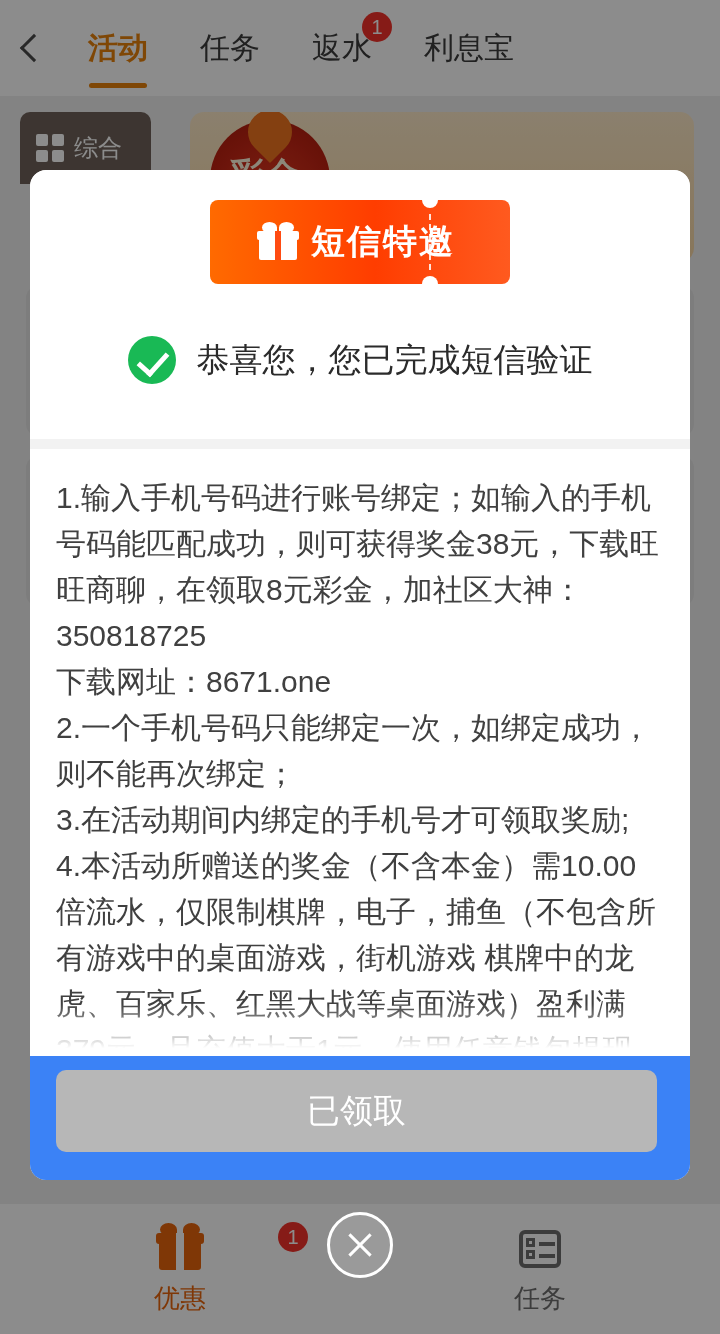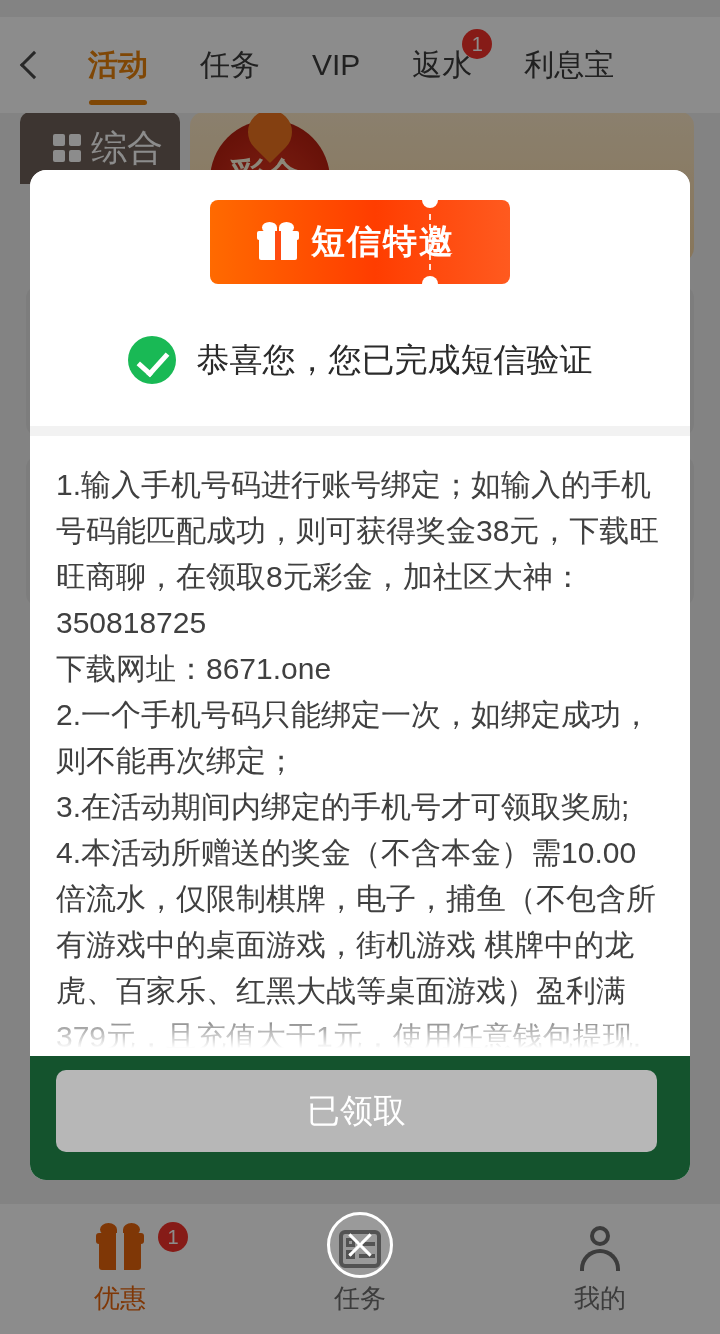--- a/index.html
+++ b/index.html
@@ -12,21 +12,21 @@
   }
   #app {
     position: relative;
     width: 720px; height: 1334px;
     overflow: hidden;
     background: #eeeeee;
   }
 
   
   .topbar {
-    position: absolute; top: 17px; left: 0; right: 0; height: 96px;
+    position: absolute; top: 0; left: 0; right: 0; height: 96px;
     background: #ffffff;
     display: flex; align-items: center;
     z-index: 2;
   }
   .back-btn {
     width: 62px; height: 96px;
     display: flex; align-items: center; justify-content: center;
     flex: 0 0 auto;
   }
   .back-chevron {
@@ -64,25 +64,25 @@
     font-size: 20px; line-height: 30px; text-align: center;
   }
 
   
   .page-bg {
     position: absolute; top: 96px; left: 0; right: 0; bottom: 130px;
     background: #efefef;
   }
   .cat-chip {
     position: absolute; top: 16px; left: 20px;
-    width: 160px; height: 72px;
+    width: 131px; height: 72px;
     background: #6f625a; border-radius: 10px 10px 0 0;
     display: flex; align-items: center; gap: 10px;
-    padding-left: 33px;
-    color: #ffffff; font-size: 36px;
+    padding-left: 16px;
+    color: #ffffff; font-size: 24px;
   }
   .grid-icon {
     width: 28px; height: 28px;
     display: grid; grid-template-columns: 12px 12px; grid-template-rows: 12px 12px;
     gap: 4px;
   }
   .grid-icon i { display: block; background: #fff; border-radius: 2px; }
   .promo-card {
     position: absolute; top: 16px; left: 190px; right: 26px;
     height: 150px;
@@ -186,21 +186,21 @@
     border-radius: 50% 50% 0 50%;
   }
   .gift-icon .bowl { left: 3px; }
   .gift-icon .bowr { right: 3px; border-radius: 50% 50% 50% 0; }
   .ticket-title {
     color: #ffffff; font-size: 34px; font-weight: bold; letter-spacing: 2px;
   }
   .success-row {
     display: flex; align-items: center; justify-content: center;
     gap: 21px;
-    margin-top: 52px; margin-bottom: 18px;
+    margin-top: 52px; margin-bottom: 31px;
   }
   .check-circle {
     width: 48px; height: 48px; border-radius: 50%;
     background: #19b955;
     position: relative; flex: 0 0 auto;
   }
   .check-circle::after {
     content: "";
     position: absolute; left: 16px; top: 10px;
     width: 13px; height: 24px;
@@ -225,21 +225,21 @@
     font-size: 30px; line-height: 46px; color: #404040;
     white-space: pre-wrap;
   }
   .body-fade {
     position: absolute; left: 0; right: 0; bottom: 0; height: 52px;
     background: linear-gradient(180deg, rgba(255,255,255,0) 0%, #ffffff 85%);
     pointer-events: none;
   }
   .modal-foot {
     flex: 0 0 auto;
-    background: #14532d;
+    background: #3b82f6;
     padding: 14px 33px 28px 26px;
   }
   .claim-btn {
     width: 100%; height: 82px;
     border: none; border-radius: 10px;
     background: #b7b7b7; color: #ffffff;
     font-size: 33px;
     font-family: inherit;
   }
   .close-btn {
@@ -328,23 +328,20 @@
   <div class="topbar">
     <div class="back-btn">
       <span class="back-chevron"></span>
     </div>
     <div class="tabs">
       <div class="tab active">
         <span>活动</span>
       </div>
       <div class="tab">
         <span>任务</span>
-      </div>
-      <div class="tab">
-        <span>VIP</span>
       </div>
       <div class="tab">
         <span>返水</span>
         <span class="badge">1</span>
       </div>
       <div class="tab">
         <span>利息宝</span>
       </div>
     </div>
   </div>
@@ -422,22 +419,15 @@
     <div class="tabitem">
       <span class="ti-icon ic-task">
         <span class="frame"></span>
           <span class="c1"></span>
           <span class="c2"></span>
           <span class="l1"></span>
           <span class="l2"></span>
       </span>
       <span>任务</span>
     </div>
-    <div class="tabitem">
-      <span class="ti-icon ic-user">
-          <span class="head"></span>
-          <span class="body"></span>
-        </span>
-      <span>我的</span>
-    </div>
   </div>
 
 </div>
 
 </body></html>

